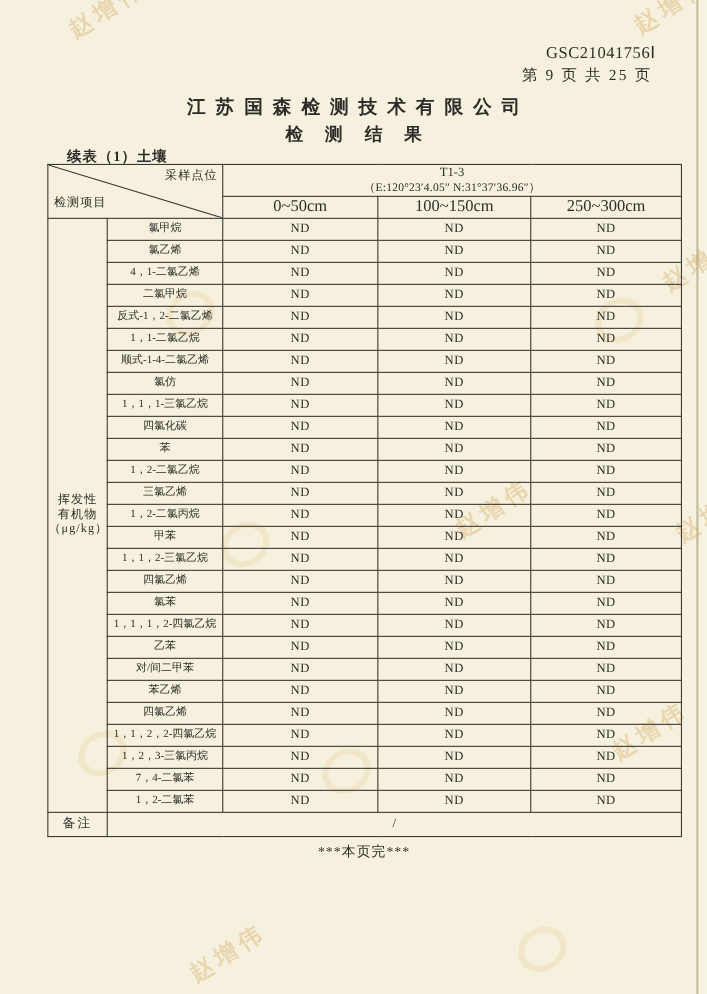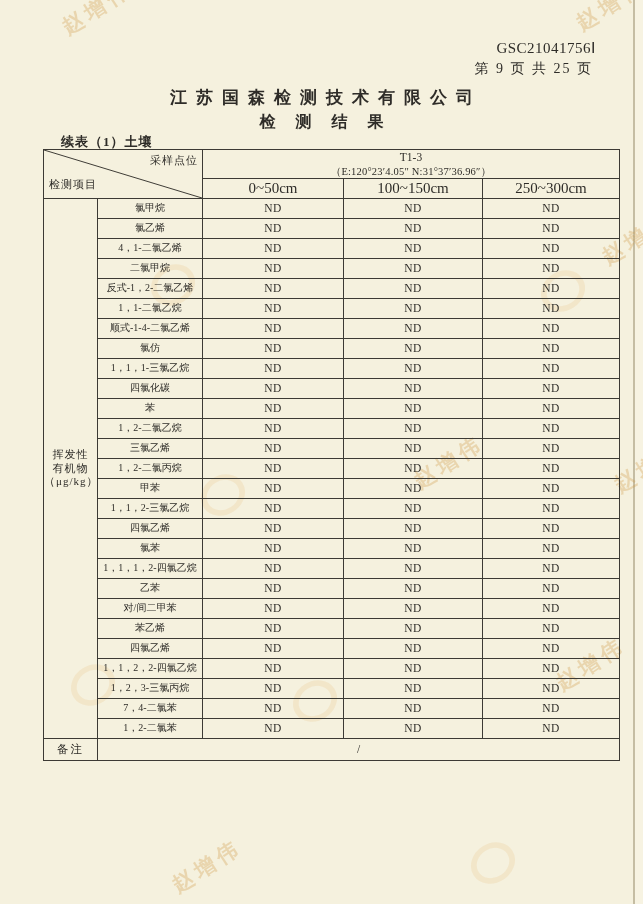--- a/index.html
+++ b/index.html
@@ -340,14 +340,15 @@
           </tr>
         </tbody>
       <tbody>
         <tr class="remark-row">
           <td class="remark-label">备注</td>
           <td class="remark-value" colspan="4">/</td>
         </tr>
       </tbody>
     </table>
 
+    <div class="footer">***本页完***</div>
   </div>
 </div>
 
 </body></html>

